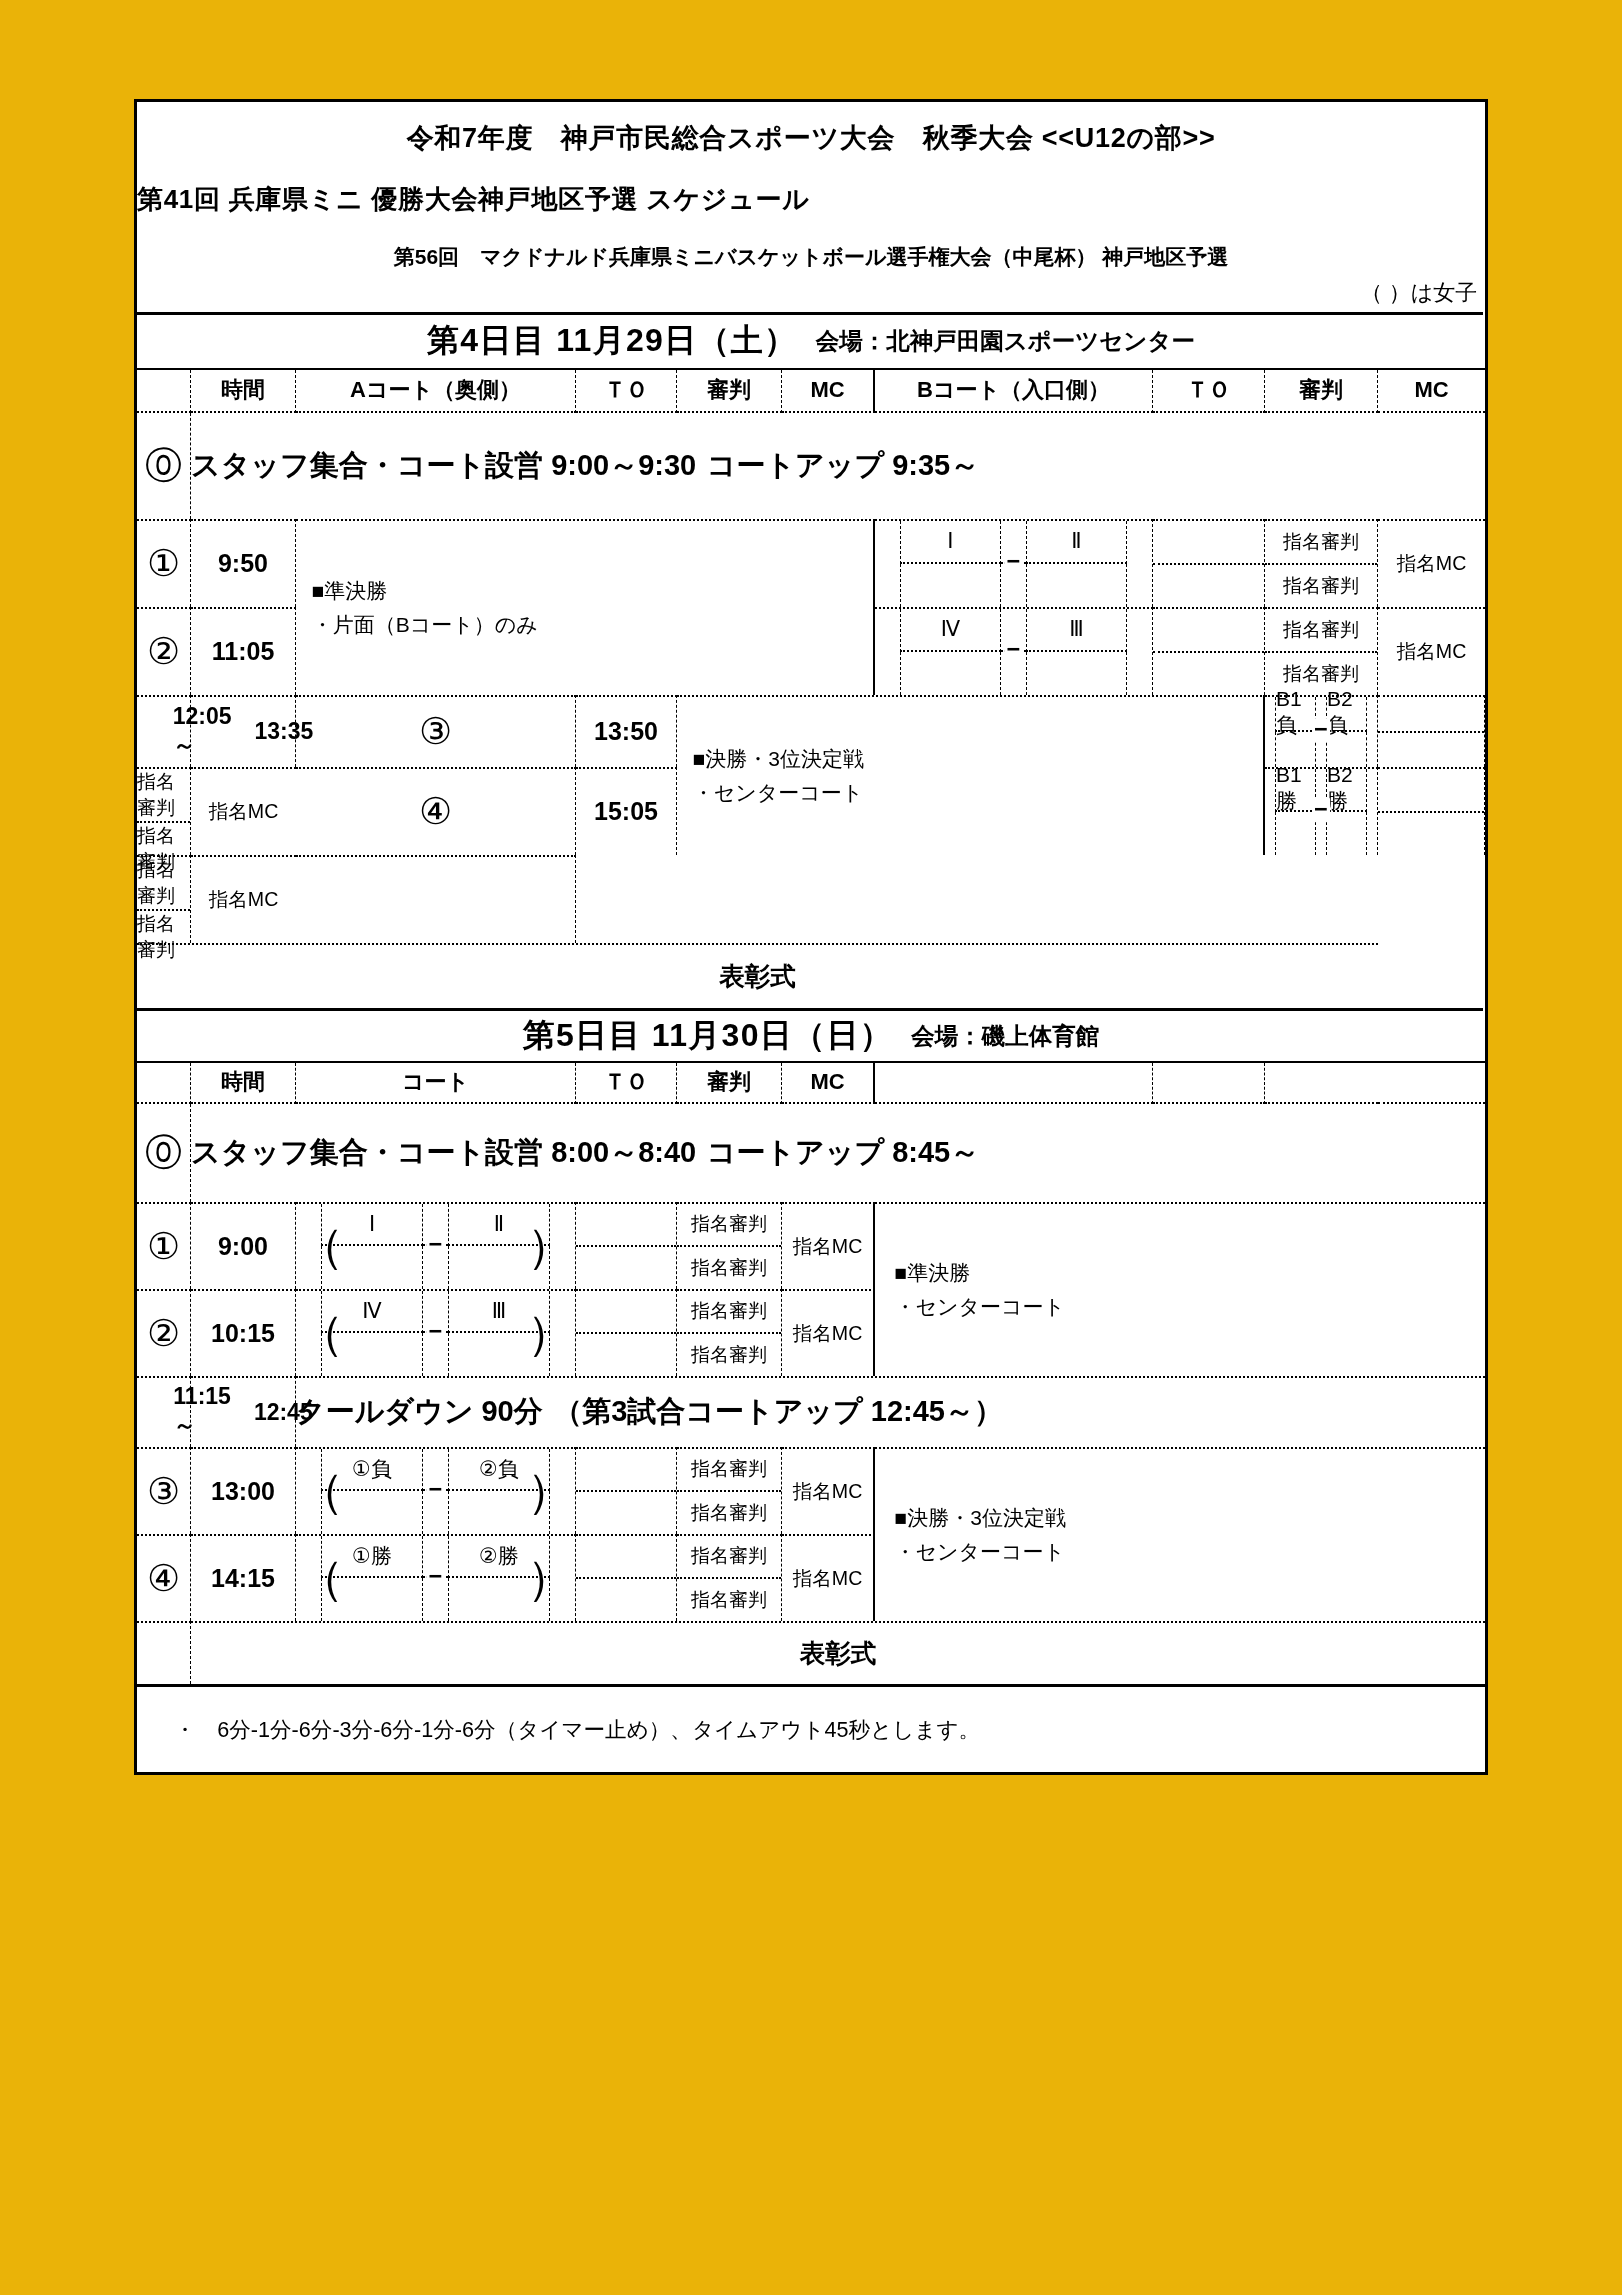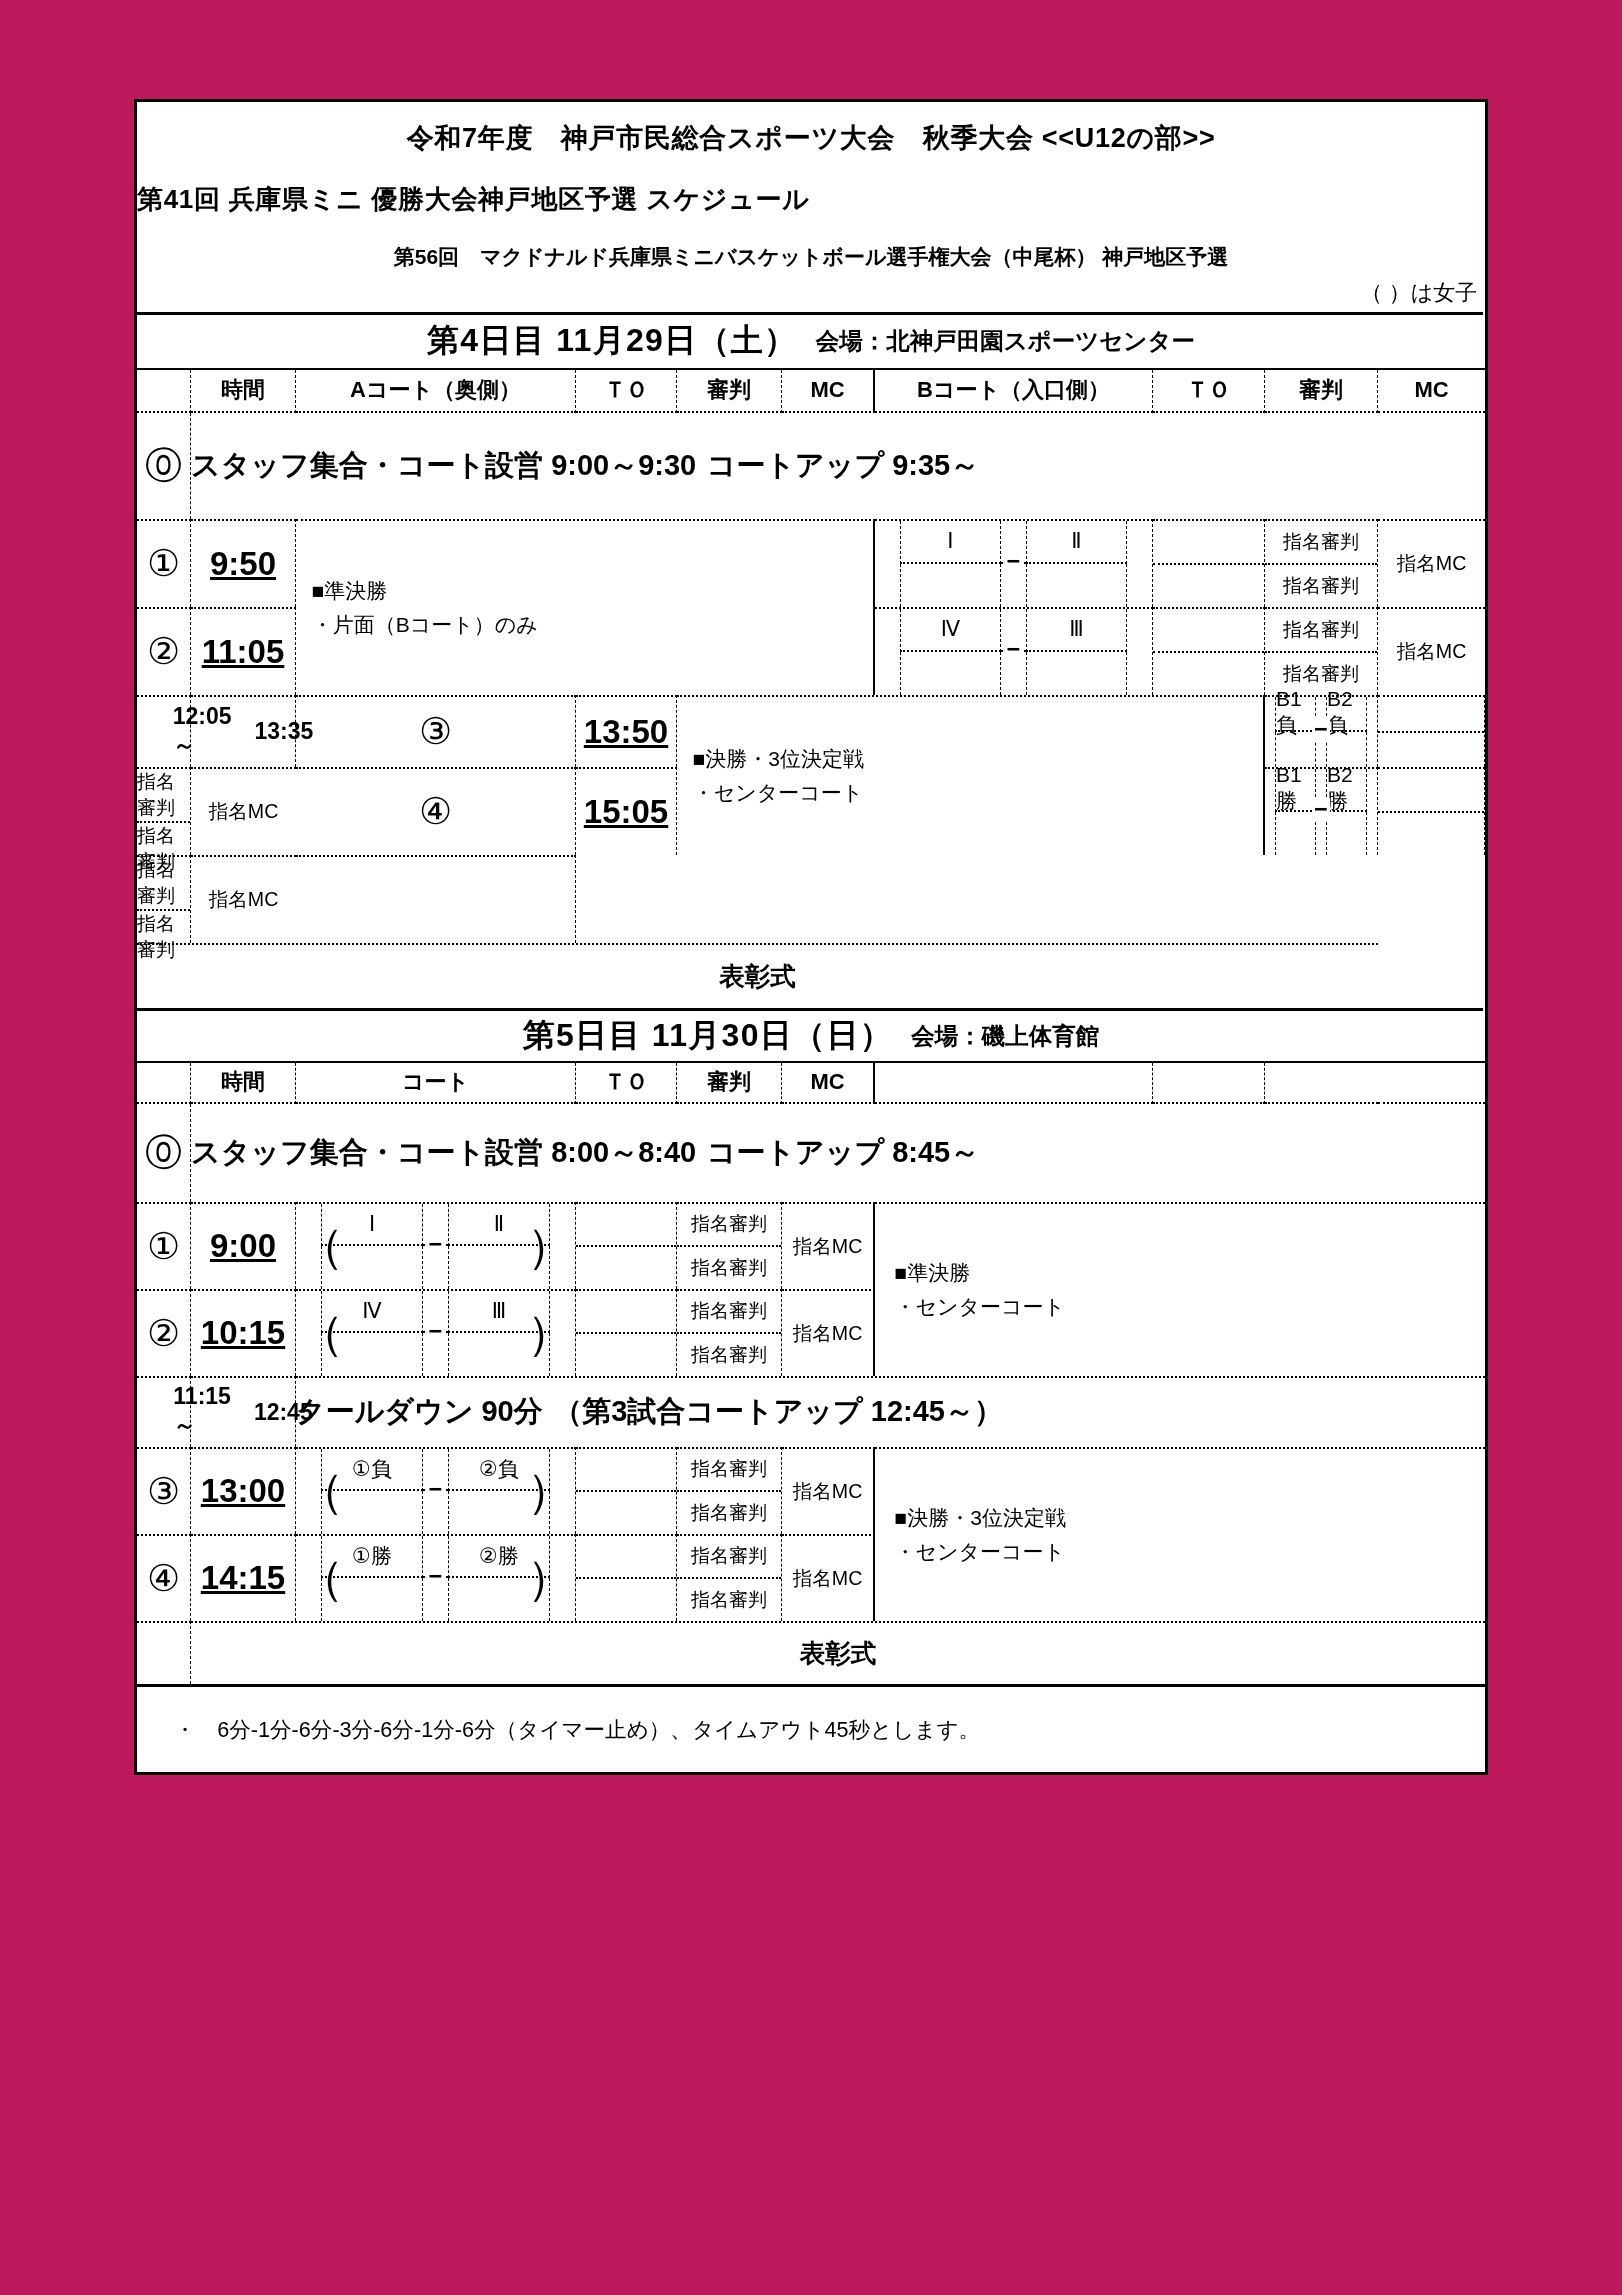--- a/index.html
+++ b/index.html
@@ -1,18 +1,18 @@
 <!DOCTYPE html>
 <html style="font-size:10.5px"><head>
 <meta charset="utf-8">
 <style>
   * { margin:0; padding:0; box-sizing:border-box; }
   html,body { background:#e8e8e8; }
   body { width:1623px; height:2295px; position:relative; font-family:"Liberation Sans","DejaVu Sans",sans-serif; color:#000; }
-  .page { position:absolute; left:0; top:0; width:1623px; height:2295px; background:#be185d; overflow:hidden; }
+  .page { position:absolute; left:0; top:0; width:1623px; height:2295px; background:#eab308; overflow:hidden; }
   .sheet { position:absolute; left:134px; top:99px; width:1354px; border:3.9px solid #000; background:#fff; }
 
   
   .titles { padding-top:13px; }
   .t1 { font-size:27px; font-weight:bold; text-align:center; margin-top:5.2px; letter-spacing:0.7px; }
   .t2 { font-size:26px; font-weight:bold; text-align:left; margin-top:26px; letter-spacing:0.7px; }
   .t3 { font-size:21px; font-weight:bold; text-align:center; margin-top:26px; }
   .tf { font-size:22px; text-align:right; padding-right:7.8px; margin-top:6.5px; margin-bottom:3.9px; }
 
   
@@ -27,21 +27,21 @@
   .bt   { border-top:2px dotted #000; }
   .bb-d { border-bottom:2px dotted #000; }
 
   .sect { grid-column:span 10; display:flex; align-items:center; justify-content:center; gap:18.3px; border-bottom:2.6px solid #000; }
   .sect .big { font-size:32px; font-weight:bold; letter-spacing:1.3px; }
   .sect .small { font-size:23.5px; font-weight:bold; }
 
   .hcell { display:flex; align-items:center; justify-content:center; font-size:22px; font-weight:bold; }
 
   .circ { display:flex; align-items:center; justify-content:center; font-size:37px; }
-  .time { display:flex; align-items:center; justify-content:center; font-size:33px; font-weight:bold;text-decoration:underline; }
+  .time { display:flex; align-items:center; justify-content:center; font-size:25px; font-weight:bold; }
   .ctr2 { display:flex; flex-direction:row; align-items:center; gap:10.5px; font-size:29px; font-weight:bold; }
   .ctime { display:flex; flex-direction:row; align-items:center; justify-content:center; gap:23px; font-size:23px; font-weight:bold; }
   .award { display:flex; align-items:center; justify-content:center; font-size:25.5px; font-weight:bold; }
 
   .notecell { display:flex; flex-direction:column; justify-content:center; gap:10.5px; padding-left:15.7px; font-size:21px; }
   .notecell div { line-height:1.1; }
 
   .match { display:flex; flex-direction:column; position:relative; }
   .mh { flex:1 1 0; display:flex; min-height:0; }
   .ms { flex:0 0 9%; }

